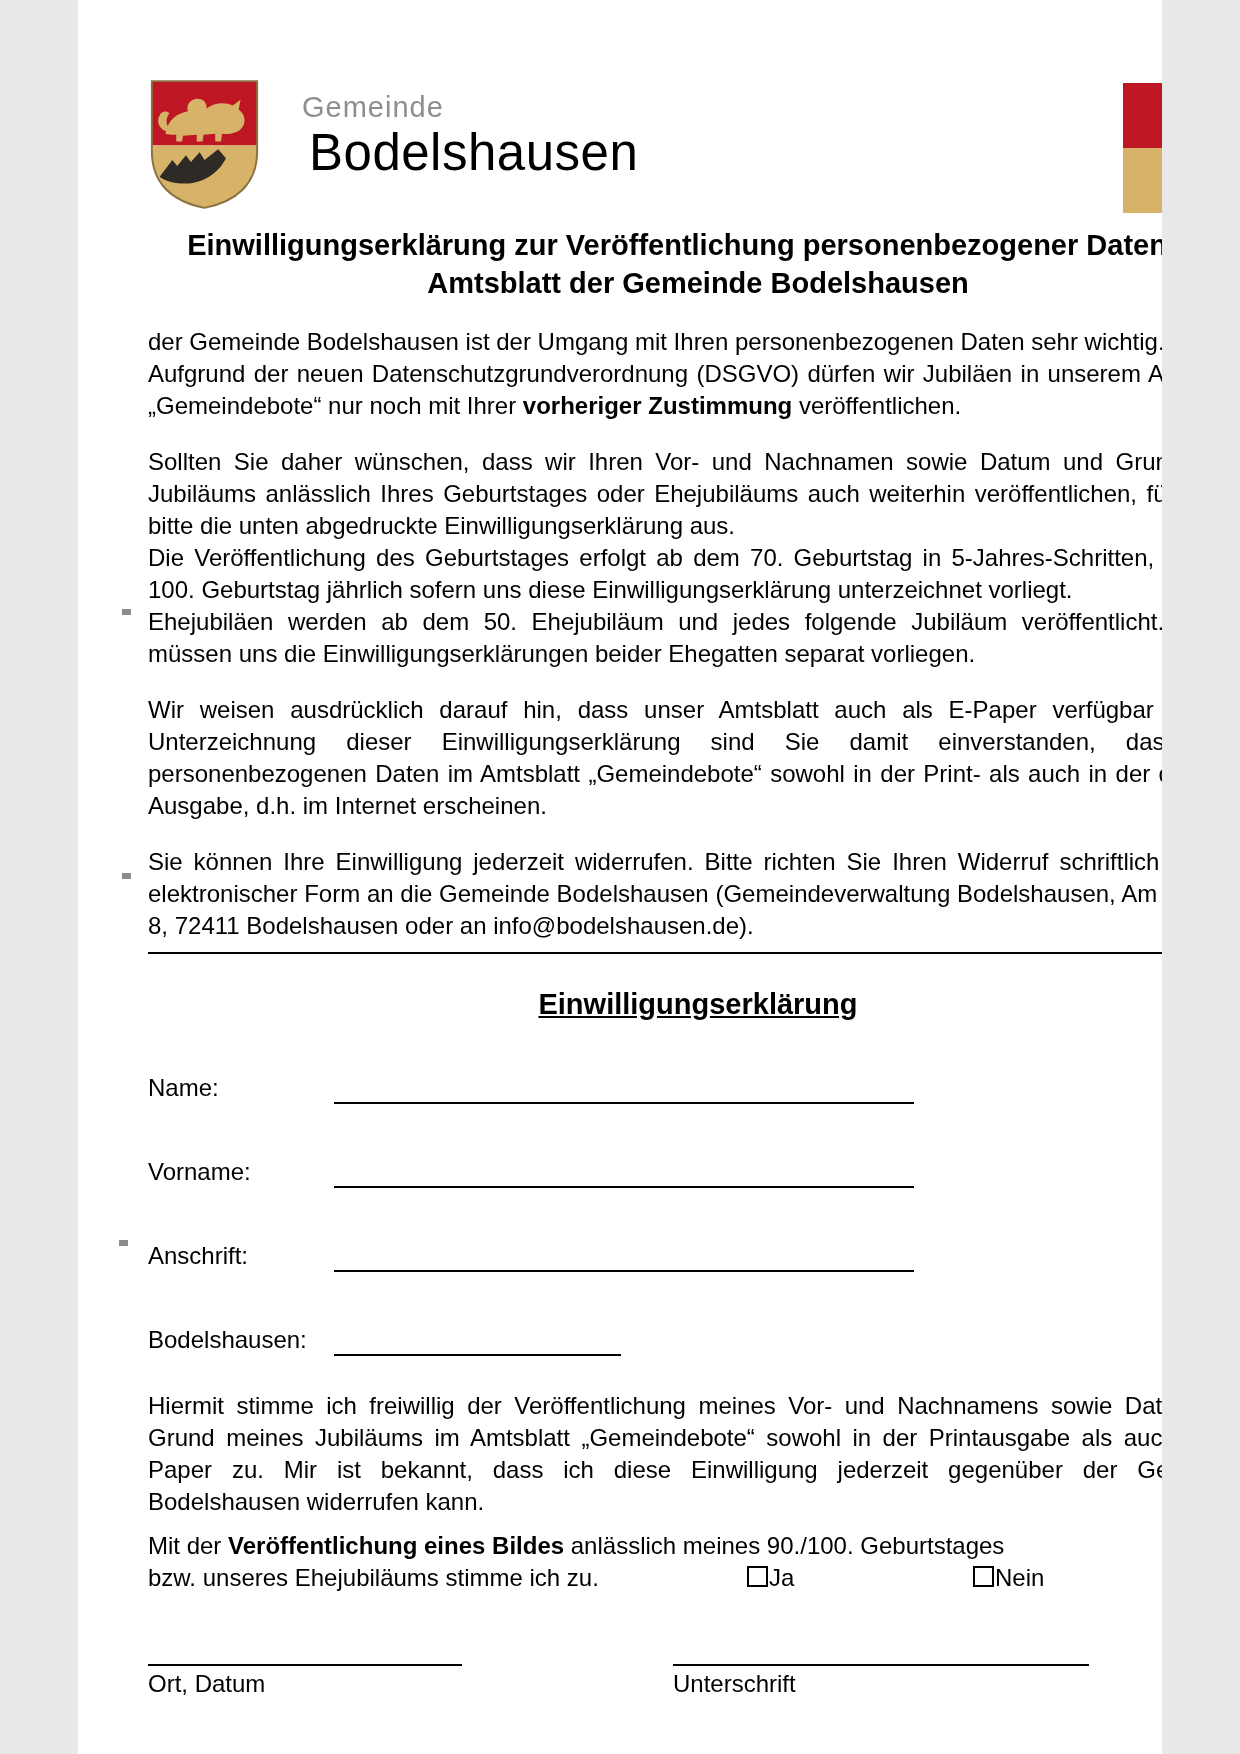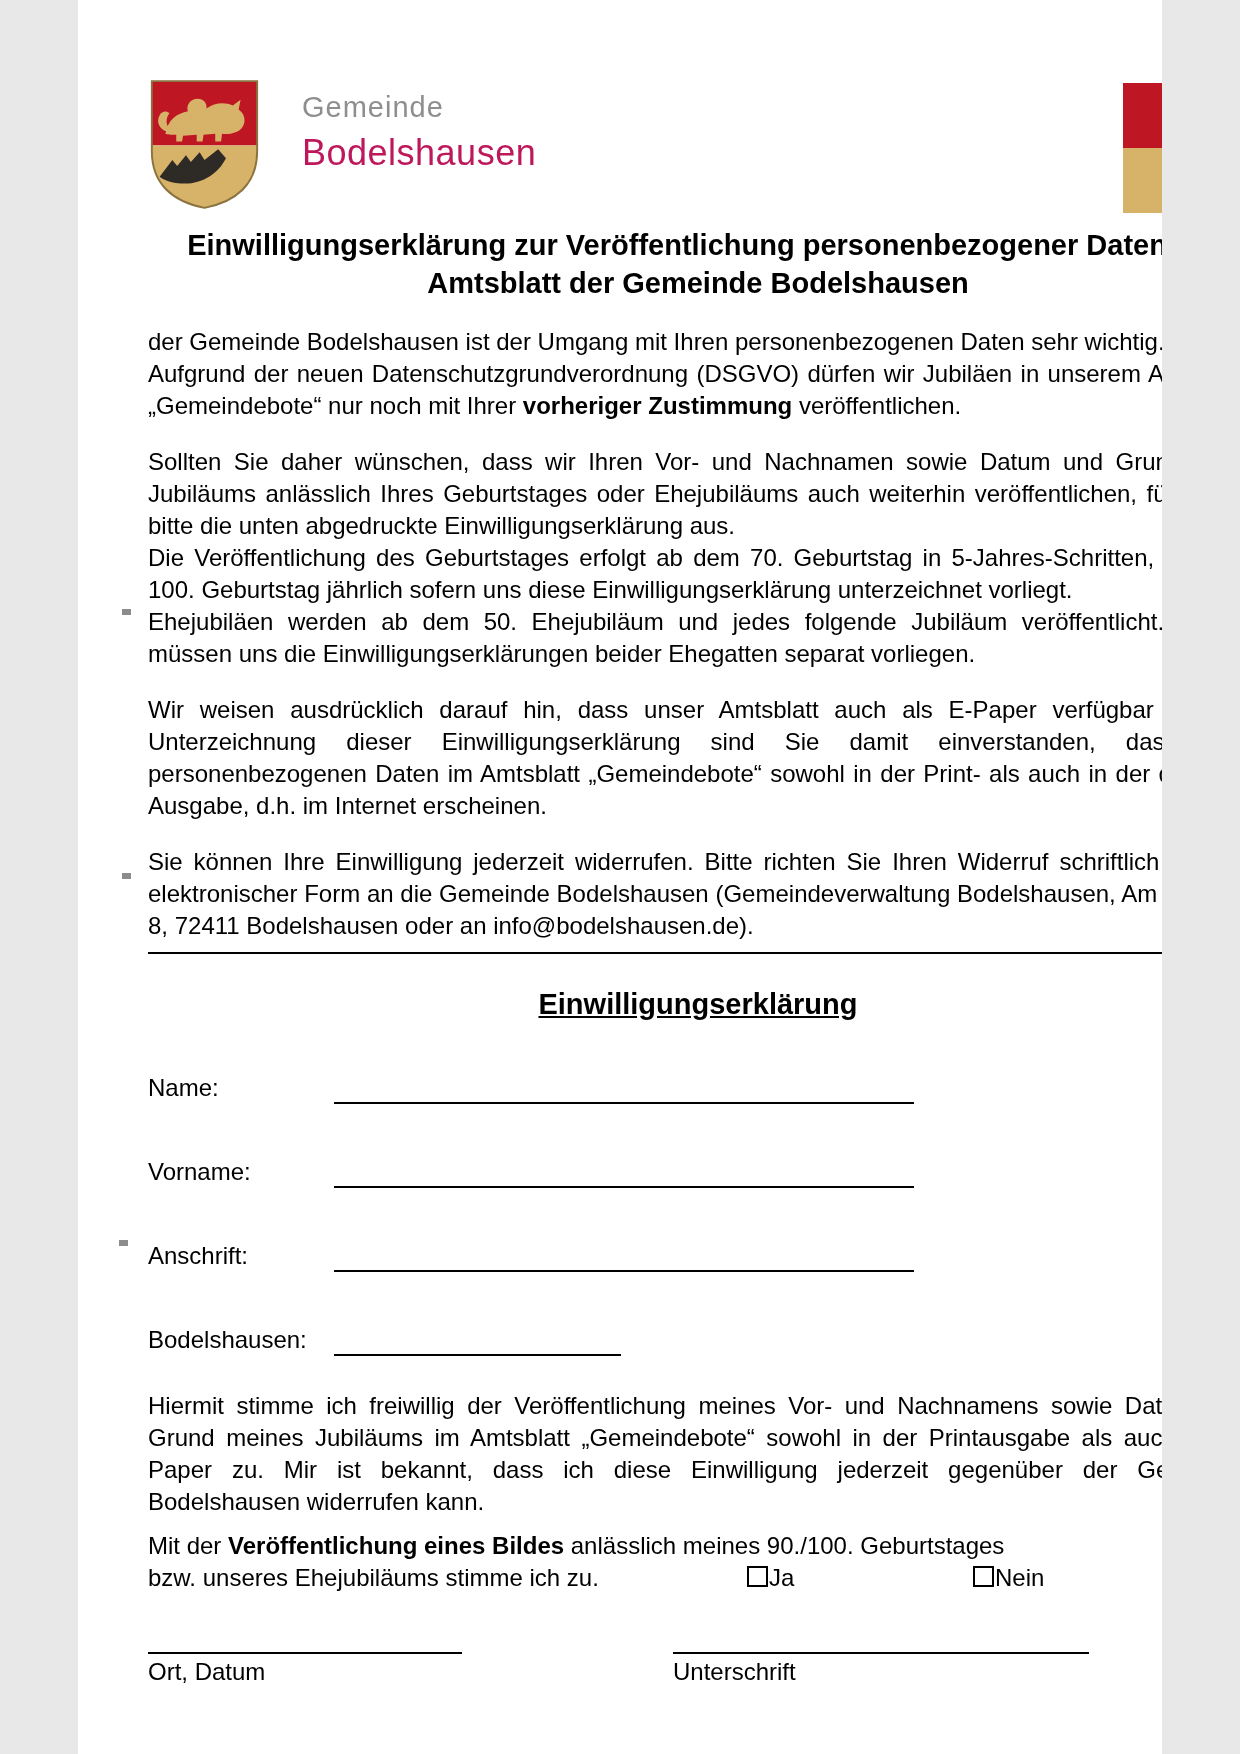--- a/index.html
+++ b/index.html
@@ -5,21 +5,21 @@
   html,body { margin:0; padding:0; background:#e8e8e8; }
   .page {
     position:relative; width:1084px; height:1754px; margin:0 auto;
     background:#ffffff; overflow:hidden;
     font-family:"Liberation Sans","DejaVu Sans",sans-serif; color:#000;
   }
   
   .crest { position:absolute; left:68px; top:75px; width:117px; height:137px; }
   .orgtext { position:absolute; left:224px; top:90px; }
   .org-prefix { font-size:29px; color:#8e8e8e; letter-spacing:1px; line-height:34px; }
-  .org-name { font-size:36px; color:#be185d; letter-spacing:0.5px; line-height:58px; }
+  .org-name { font-size:51px; color:#000000; letter-spacing:0.5px; line-height:58px;margin-left:7px; }
   .flag { position:absolute; left:1045px; top:83px; width:138px; height:130px; }
   .flag .half { width:100%; height:50%; }
   
   .doc { position:absolute; left:70px; top:226px; width:1100px; font-size:24px; line-height:32px; }
   .title { text-align:center; font-weight:bold; font-size:29px; line-height:38px; }
   .salutation { margin-top:16px; }
   .para { margin-top:24px; }
   .just { text-align:justify; }
   b { font-weight:bold;text-align:right; }
   .sep-line { margin-top:10px; width:1035px; border-bottom:2px solid #000; }
@@ -35,21 +35,21 @@
   .consent { margin-top:34px; }
   .photo { margin-top:12px; }
   .photo-line2 { position:relative; }
   .cbx-wrap { position:absolute; top:0; }
   .cbx-ja { left:599px; }
   .cbx-nein { left:825px; }
   .cbx { display:inline-block; width:17px; height:17px; border:2px solid #000;
          vertical-align:-1px; margin-right:1px; }
   
   .signatures { position:absolute; left:70px; top:1648px; width:1100px; height:70px; }
-  .sig { position:absolute; top:4px; }
+  .sig { position:absolute; top:16px; }
   .sig-left { left:0; width:314px; }
   .sig-right { left:525px; width:416px; }
   .sig-line { border-top:2px solid #000; }
   .sig-label { margin-top:4px; font-size:24px; }
   
   .mark { position:absolute; width:9px; height:6px; background:#8c8c8c; }
   .mark-1 { left:44px; top:609px; }
   .mark-2 { left:44px; top:873px; }
   .mark-3 { left:41px; top:1240px; }
 </style>

